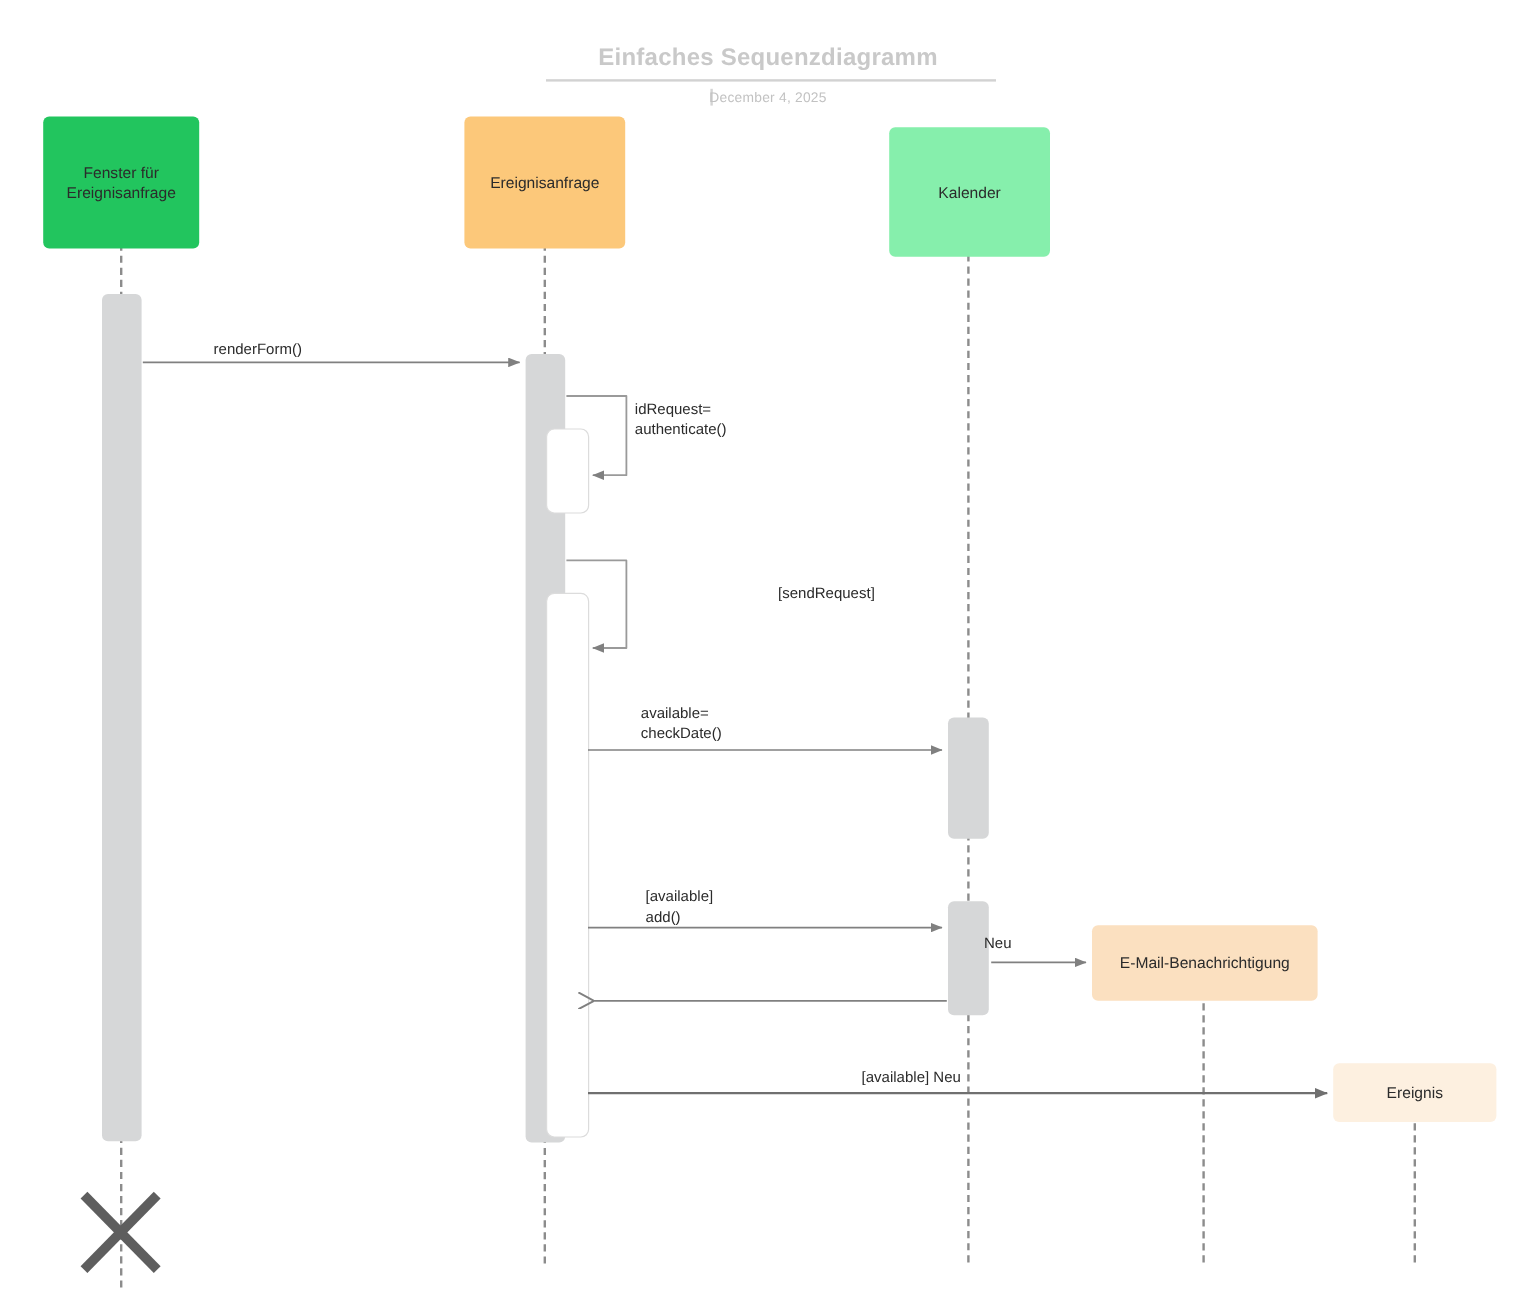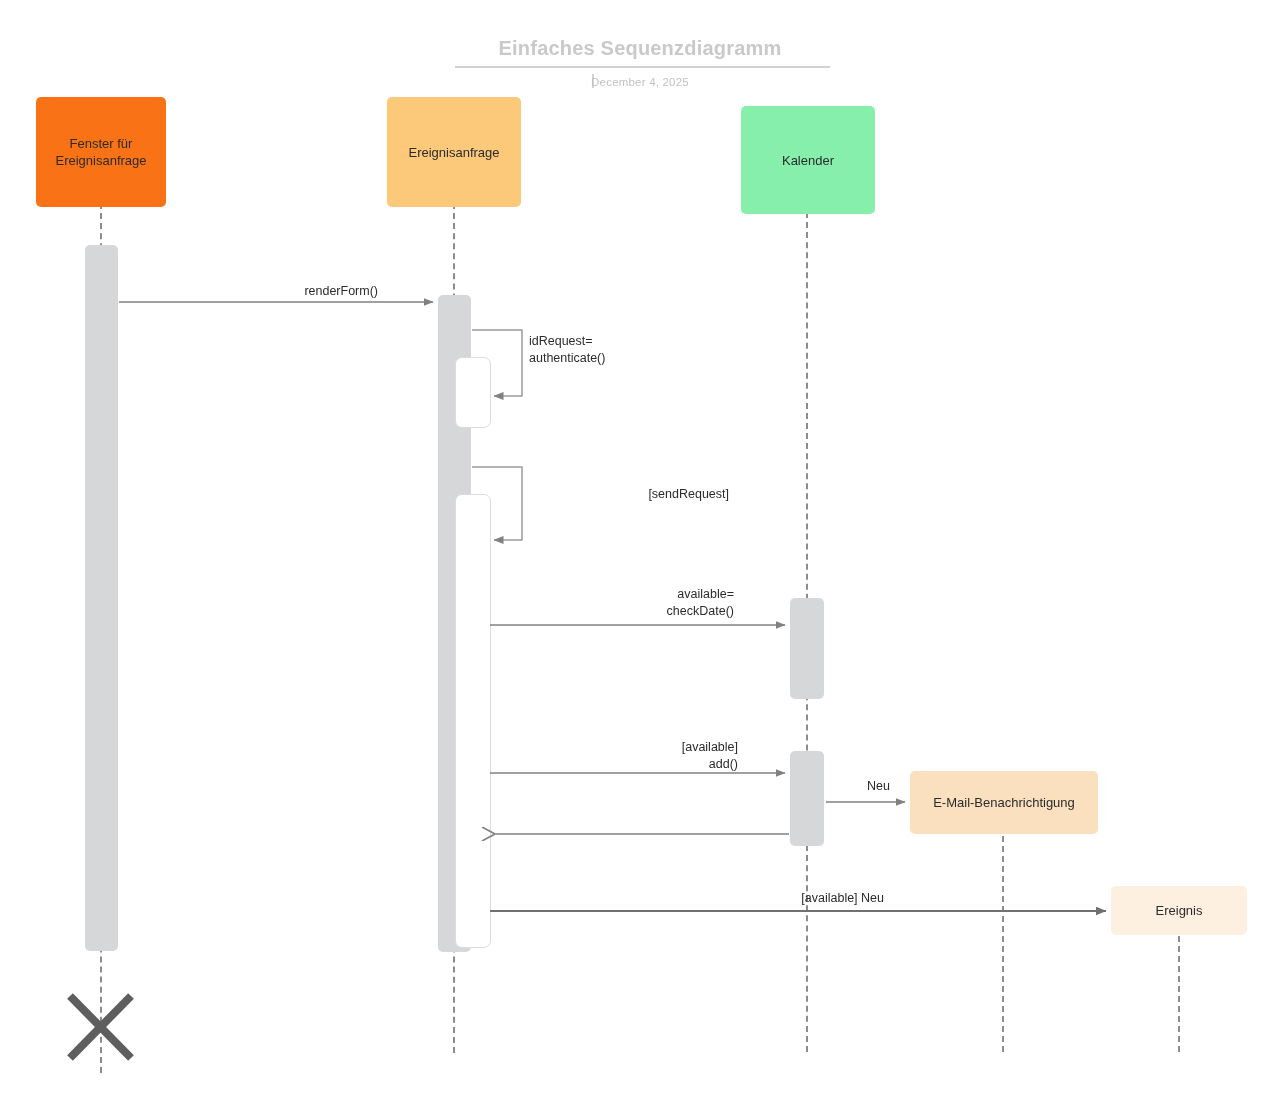--- a/index.html
+++ b/index.html
@@ -96,21 +96,21 @@
     background: #ffffff;
     border: 1px solid #dcdcdc;
     border-radius: 7px;
   }
   .msg-label {
     position: absolute;
     font-size: 12.5px;
     color: #2b2b2b;
     line-height: 17px;
     white-space: pre;
-    text-align: right;
+    text-align: left;
   }
   svg.overlay {
     position: absolute;
     left: 0;
     top: 0;
     width: 1280px;
     height: 1095px;
     pointer-events: none;
   }
 </style>
@@ -137,21 +137,21 @@
   <div class="activation" style="left:85px; top:245px; width:33px; height:706px;"></div>
 
   <div class="activation" style="left:438px; top:295px; width:33px; height:657px;"></div>
 
   <div class="activation" style="left:790px; top:598px; width:34px; height:101px;"></div>
   <div class="activation" style="left:790px; top:751px; width:34px; height:95px;"></div>
 
   <div class="activation-nested" style="left:455px; top:357px; width:34px; height:69px;"></div>
   <div class="activation-nested" style="left:455px; top:494px; width:34px; height:452px;"></div>
 
-  <div class="actor-box" style="left:36px; top:97px; width:130px; height:110px; background:#f97316;">
+  <div class="actor-box" style="left:36px; top:97px; width:130px; height:110px; background:#22c55e;">
     <span style="white-space:pre-line;">Fenster für
 Ereignisanfrage</span>
   </div>
 
   <div class="actor-box" style="left:387px; top:97px; width:134px; height:110px; background:#fcc87a;">
     <span>Ereignisanfrage</span>
   </div>
 
   <div class="actor-box" style="left:741px; top:106px; width:134px; height:108px; background:#86efac;">
     <span>Kalender</span>
@@ -173,21 +173,21 @@
   <div class="msg-label" style="left:529px; top:486px; width:200px; text-align:right;">[sendRequest]</div>
 
   <div class="msg-label" style="left:534px; top:586px; width:200px;">available=
 checkDate()</div>
 
   <div class="msg-label" style="left:538px; top:739px; width:200px;">[available]
 add()</div>
 
   <div class="msg-label" style="left:820px; top:778px; width:70px;">Neu</div>
 
-  <div class="msg-label" style="left:684px; top:890px; width:200px;">[available] Neu</div>
+  <div class="msg-label" style="left:718px; top:890px; width:200px;">[available] Neu</div>
 
   <svg class="overlay" viewBox="0 0 1280 1095" xmlns="http://www.w3.org/2000/svg">
     <defs>
       <marker id="ah" markerWidth="10" markerHeight="8" refX="9.5" refY="4" orient="auto" markerUnits="userSpaceOnUse">
         <path d="M0,0 L10,4 L0,8 z" fill="#808080"></path>
       </marker>
       <marker id="ah-strong" markerWidth="11" markerHeight="9" refX="10.5" refY="4.5" orient="auto" markerUnits="userSpaceOnUse">
         <path d="M0,0 L11,4.5 L0,9 z" fill="#707070"></path>
       </marker>
       <marker id="ah-left-open" markerWidth="14" markerHeight="14" refX="1" refY="7" orient="auto" markerUnits="userSpaceOnUse">

